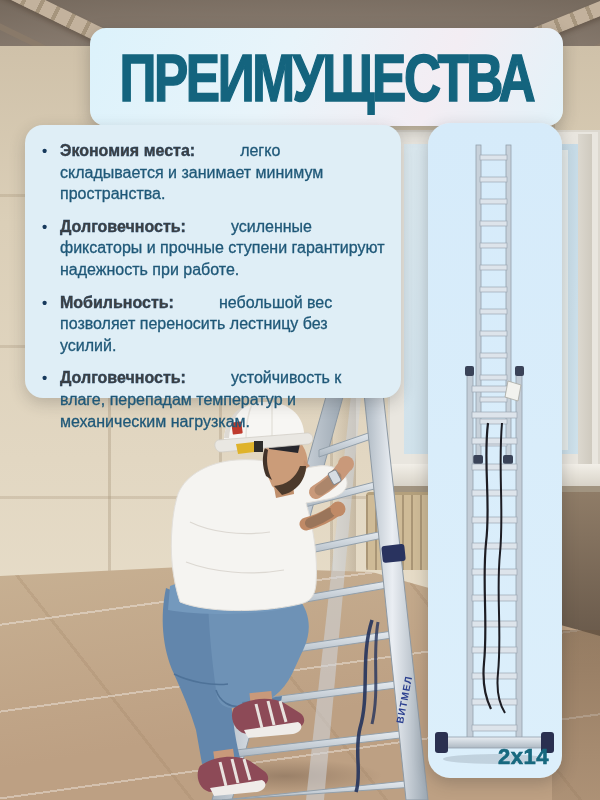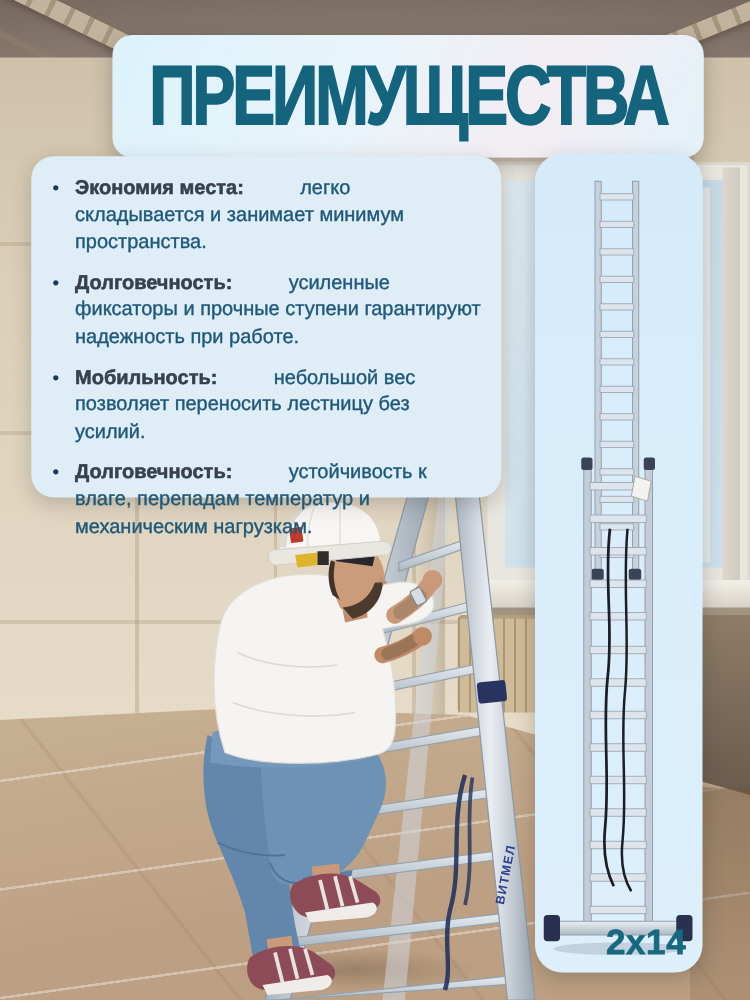--- a/index.html
+++ b/index.html
@@ -65,21 +65,21 @@
     transform:scale(.97,1.26);-webkit-text-stroke:1.2px #14647e;white-space:nowrap;}
   .adv-card{position:absolute;left:25px;top:125px;width:376px;height:273px;border-radius:18px;
     background:#dfeef6;box-shadow:0 5px 16px rgba(40,40,40,.22);padding:15px 14px 10px 17px;}
   .adv-item{display:flex;gap:8px;margin-bottom:11px;font-size:16px;line-height:1.35;color:#1f5878;}
   .adv-dot{color:#16395c;font-weight:700;width:10px;flex:0 0 10px;font-size:15px;padding-top:1px;}
   .adv-term{font-weight:700;color:#404040;-webkit-text-stroke:.4px #16395c;margin-right:5px;}
   .adv-desc{font-weight:400;margin-left:40px;-webkit-text-stroke:.3px #1f5878;}
   .product-panel{position:absolute;left:428px;top:123px;width:134px;height:655px;border-radius:22px;
     background:linear-gradient(180deg,#d6ebfa,#dceffb);box-shadow:0 5px 16px rgba(40,40,40,.25);}
   .panel-ladder{position:absolute;inset:0;}
-  .size-label{position:absolute;right:13px;bottom:8px;font-size:28px;font-weight:700;
+  .size-label{position:absolute;right:13px;bottom:8px;font-size:22px;font-weight:700;
     color:#17697f;-webkit-text-stroke:.6px #17697f;letter-spacing:.5px;}
 </style>
 </head>
 <body>
 
 <div class="stage">
 
   <div class="ceiling"></div>
   <div class="molding molding-l"></div>
   <div class="molding-l2"></div>

